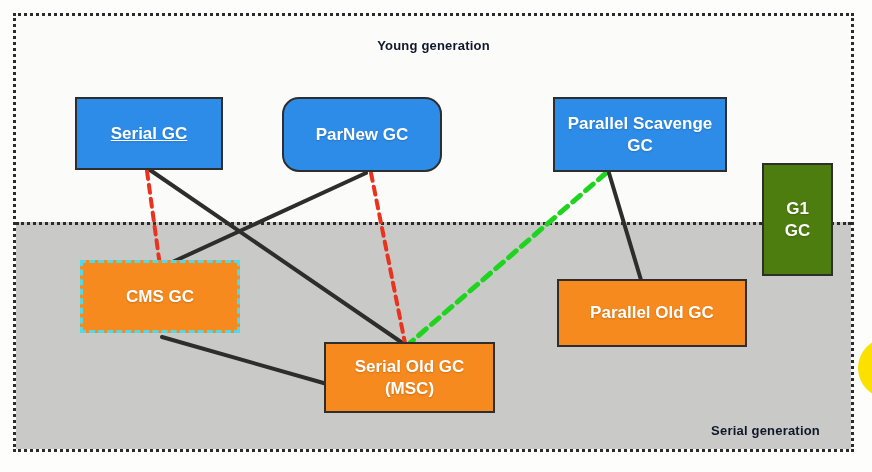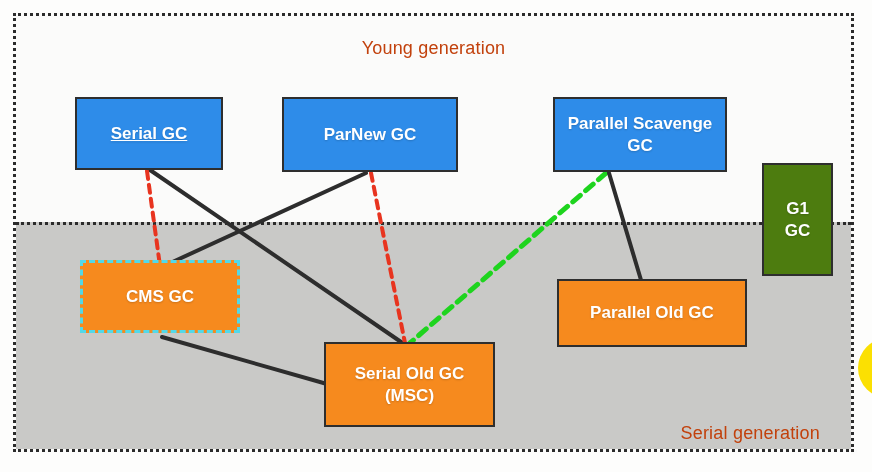--- a/index.html
+++ b/index.html
@@ -12,41 +12,41 @@
     position:absolute;left:13px;top:13px;width:841px;height:439px;
     box-sizing:border-box;border:3px dotted #2b2b2b;background:#fbfbfa;
     z-index:0;
   }
   .tenured-bg{
     position:absolute;left:0;right:0;bottom:0;top:206px;
     box-sizing:border-box;border-top:3px dotted #2b2b2b;
     background:#c9c9c7;
   }
   .region-label{
-    position:absolute;z-index:3;font-weight:normal;font-size:18px;color:#c2410c;
+    position:absolute;z-index:3;font-weight:bold;font-size:13px;color:#0f172a;
     letter-spacing:0.2px;
   }
   .region-label.young{left:13px;top:38px;width:841px;text-align:center;}
   .region-label.tenured{right:52px;top:423px;}
   #edges{position:absolute;left:0;top:0;width:872px;height:472px;z-index:1;pointer-events:none;}
   .node{
     position:absolute;z-index:2;box-sizing:border-box;
     border:2px solid #2e2e2e;
     display:flex;align-items:center;justify-content:center;
     color:#ffffff;font-weight:bold;font-size:17px;text-align:center;
     line-height:1.25;
     text-shadow:0 1px 2px rgba(0,0,0,0.18);
   }
   .node span{white-space:pre-line;}
   #node-serial_gc{left:75px;top:97px;width:148px;height:73px;text-decoration:underline;}
-  #node-parnew_gc{left:282px;top:97px;width:176px;height:75px;}
+  #node-parnew_gc{left:282px;top:97px;width:160px;height:75px;border-radius:17px;}
   #node-parallel_scavenge_gc{left:520px;top:97px;width:174px;height:75px;}
   #node-g1_gc{left:762px;top:163px;width:71px;height:113px;}
   #node-cms_gc{left:80px;top:260px;width:160px;height:73px;border:3px dashed #52d9e9;}
-  #node-serial_old_gc{left:324px;top:342px;width:171px;height:85px;}
+  #node-serial_old_gc{left:324px;top:342px;width:171px;height:71px;}
   #node-parallel_old_gc{left:557px;top:279px;width:190px;height:68px;}
   .pointer-dot{
     position:absolute;left:858px;top:338px;width:60px;height:60px;
     border-radius:50%;background:#fbe002;z-index:4;
   }
 </style>
 </head>
 <body>
 
 <div id="stage">

